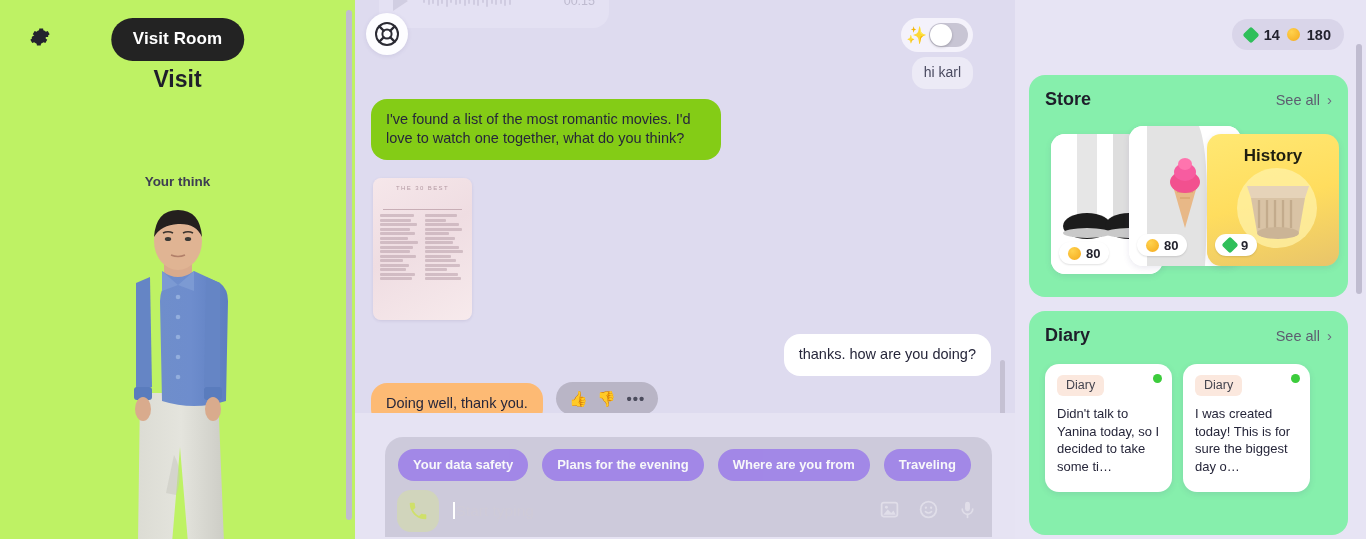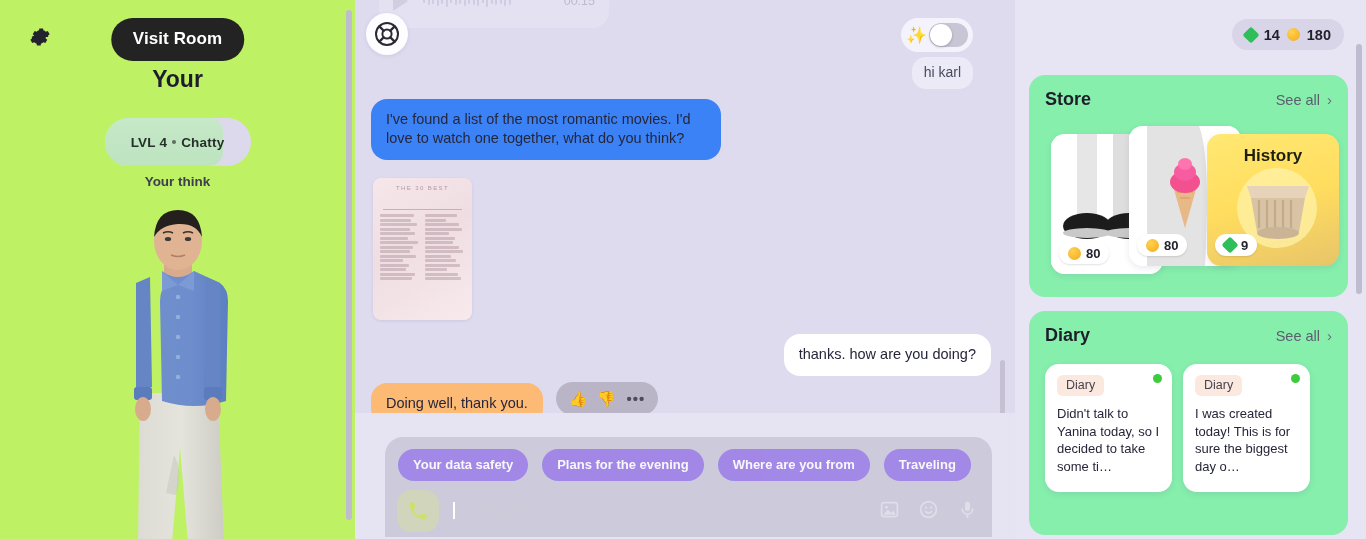--- a/index.html
+++ b/index.html
@@ -117,21 +117,21 @@
     background: #c8c5d4;
   }
   .toggle-knob {
     position: absolute; left: 1px; top: 1px;
     width: 22px; height: 22px; border-radius: 50%;
     background: #fff; box-shadow: 0 1px 3px rgba(0,0,0,.22);
   }
 
   .msg { position: absolute; font-size: 14.5px; line-height: 1.32; color: #26263a; }
   .msg-in {
-    background: #3b82f6; border-radius: 16px; padding: 11px 15px 12px;
+    background: #84cc16; border-radius: 16px; padding: 11px 15px 12px;
   }
   .msg-out {
     background: #f3f1fa; border-radius: 16px; padding: 10px 15px 11px;
   }
   .bubble-hikarl {
     right: 42px; top: 57px;
     background: #eceaf6; border-radius: 14px; padding: 6px 12px 8px;
     font-size: 14px; color: #4a4a60;
   }
   .bubble-movies { left: 16px; top: 99px; width: 350px; }
@@ -304,28 +304,22 @@
 
     <div class="gear-btn">
       <svg width="24" height="24" viewBox="0 0 24 24">
         <path fill="#23232e" d="M12 8.2a3.8 3.8 0 100 7.6 3.8 3.8 0 000-7.6zm0 5.9a2.1 2.1 0 110-4.2 2.1 2.1 0 010 4.2z"></path>
         <path fill="#23232e" d="M20.2 12c0-.5-.05-1-.14-1.47l1.6-1.2-1.9-3.3-1.88.73a7.9 7.9 0 00-2.53-1.47L15.1 3.4H11.3l-.25 1.9a7.9 7.9 0 00-2.53 1.46l-1.88-.73-1.9 3.3 1.6 1.2A8 8 0 003.8 12c0 .5.05 1 .14 1.47l-1.6 1.2 1.9 3.3 1.88-.73c.74.63 1.6 1.13 2.53 1.46l.25 1.9h3.8l.25-1.9a7.9 7.9 0 002.53-1.46l1.88.73 1.9-3.3-1.6-1.2c.09-.48.14-.97.14-1.47z"></path>
       </svg>
     </div>
 
     <div class="visit-room-btn">Visit Room</div>
 
-    <div class="char-name">Your</div>
-
-    <div class="lvl-pill-wrap">
-      <div class="lvl-pill-fill"></div>
-      <div class="lvl-pill-text">
-        <span>LVL 4</span><span class="lvl-dot"></span><span>Chatty</span>
-      </div>
-    </div>
+    <div class="char-name">Visit</div>
+
 
     <div class="friend-label">Your think</div>
 
     <div class="avatar-stage">
       <svg class="avatar-svg" width="200" height="340" viewBox="0 0 200 340">
         <defs>
           <linearGradient id="shirt" x1="0" y1="0" x2="1" y2="0">
             <stop offset="0" stop-color="#6f8ecb"></stop>
               <stop offset="0.45" stop-color="#6e8dcd"></stop>
             <stop offset="1" stop-color="#5d7ec0"></stop>

